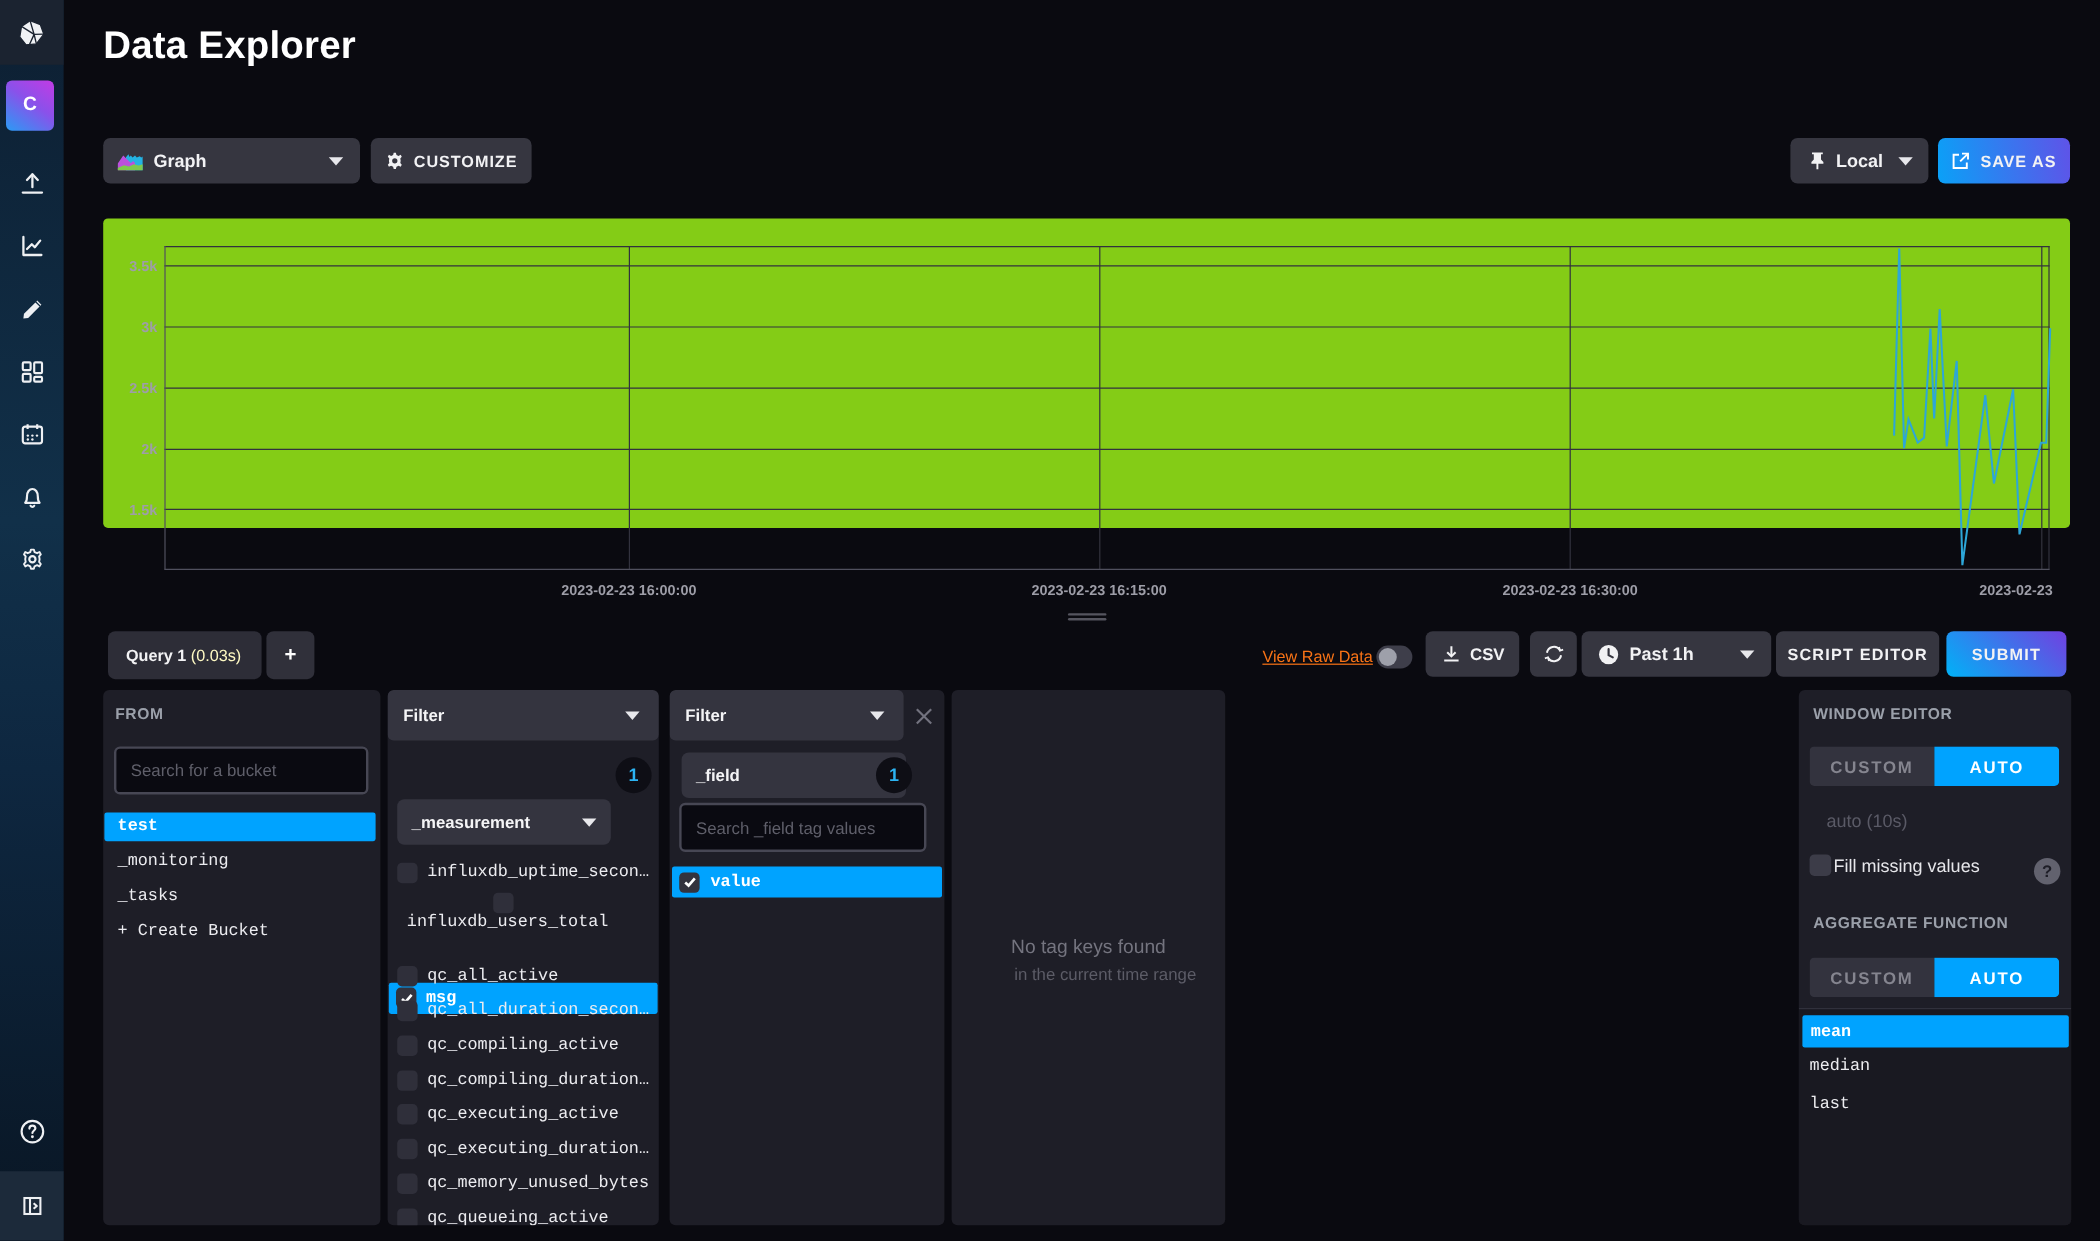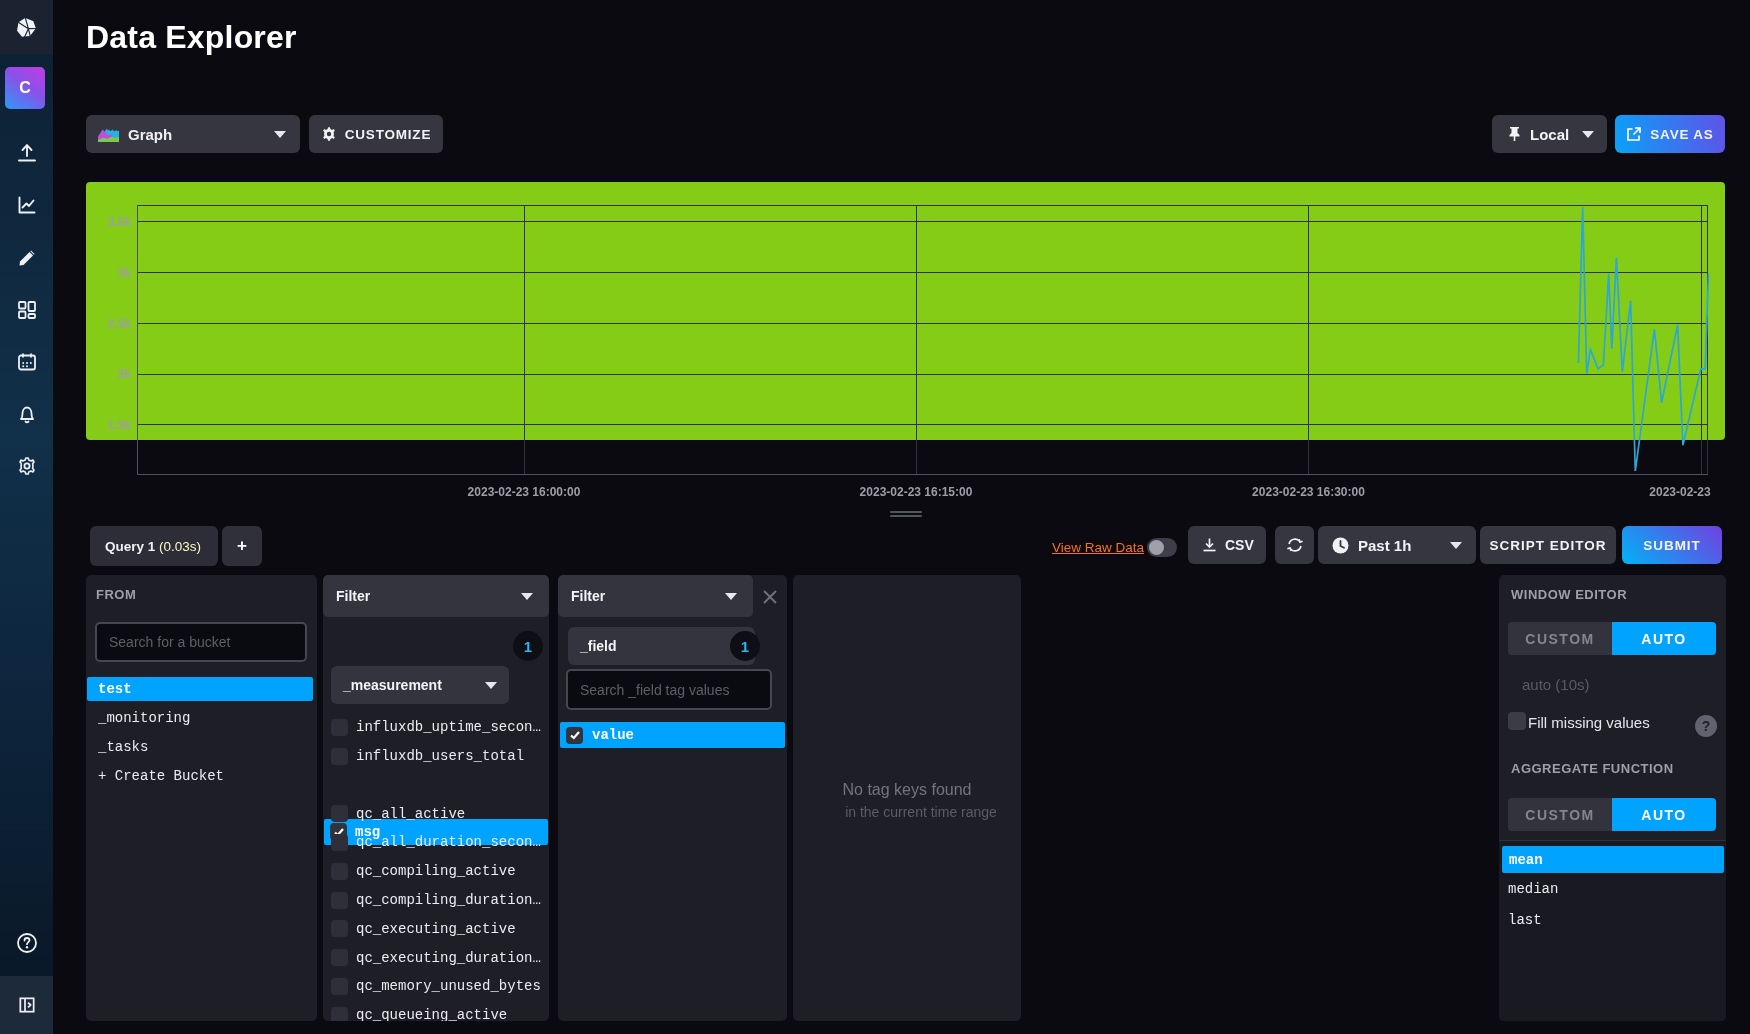--- a/index.html
+++ b/index.html
@@ -272,21 +272,21 @@
     <div class="ddown" style="left:8px; top:52px; width:178px; height:38px;margin-top:39px;">_measurement
       <div class="caret" style="position:absolute; right:12px;"></div>
     </div>
     <div class="badge" style="left:190px; top:56px;">1</div>
 
     <div class="listrow" style="left:8px; top:716px;"></div>
   <div class="listrow" style="left: 8px; top: 140.2px; height: 24px;">
         <div class="cbox"></div>
         <span class="mono" style="margin-left:8px; font-size:14px;">influxdb_uptime_secon…</span>
       </div>
-      <div class="listrow" style="left: 8px; top: 169px; height: 24px;">
+      <div class="listrow" style="left: 8px; top: 169px; height: 24px; flex-direction: column;">
         <div class="cbox"></div>
         <span class="mono" style="margin-left:8px; font-size:14px;">influxdb_users_total</span>
       </div>
       <div class="bluerow" style="left: 1px; top: 196.8px; width: 224px; height: 26px; padding-left: 6px; margin-top: 47px;">
         <div class="cboxChecked">
           <svg width="12" height="12" viewBox="0 0 12 12" fill="none" stroke="#fff" stroke-width="2.2">
             <path d="M2 6.5 L4.8 9 L10 3"></path>
           </svg>
         </div>
         <span class="mono" style="margin-left:8px; font-size:14px; font-weight:bold;">msg</span>

